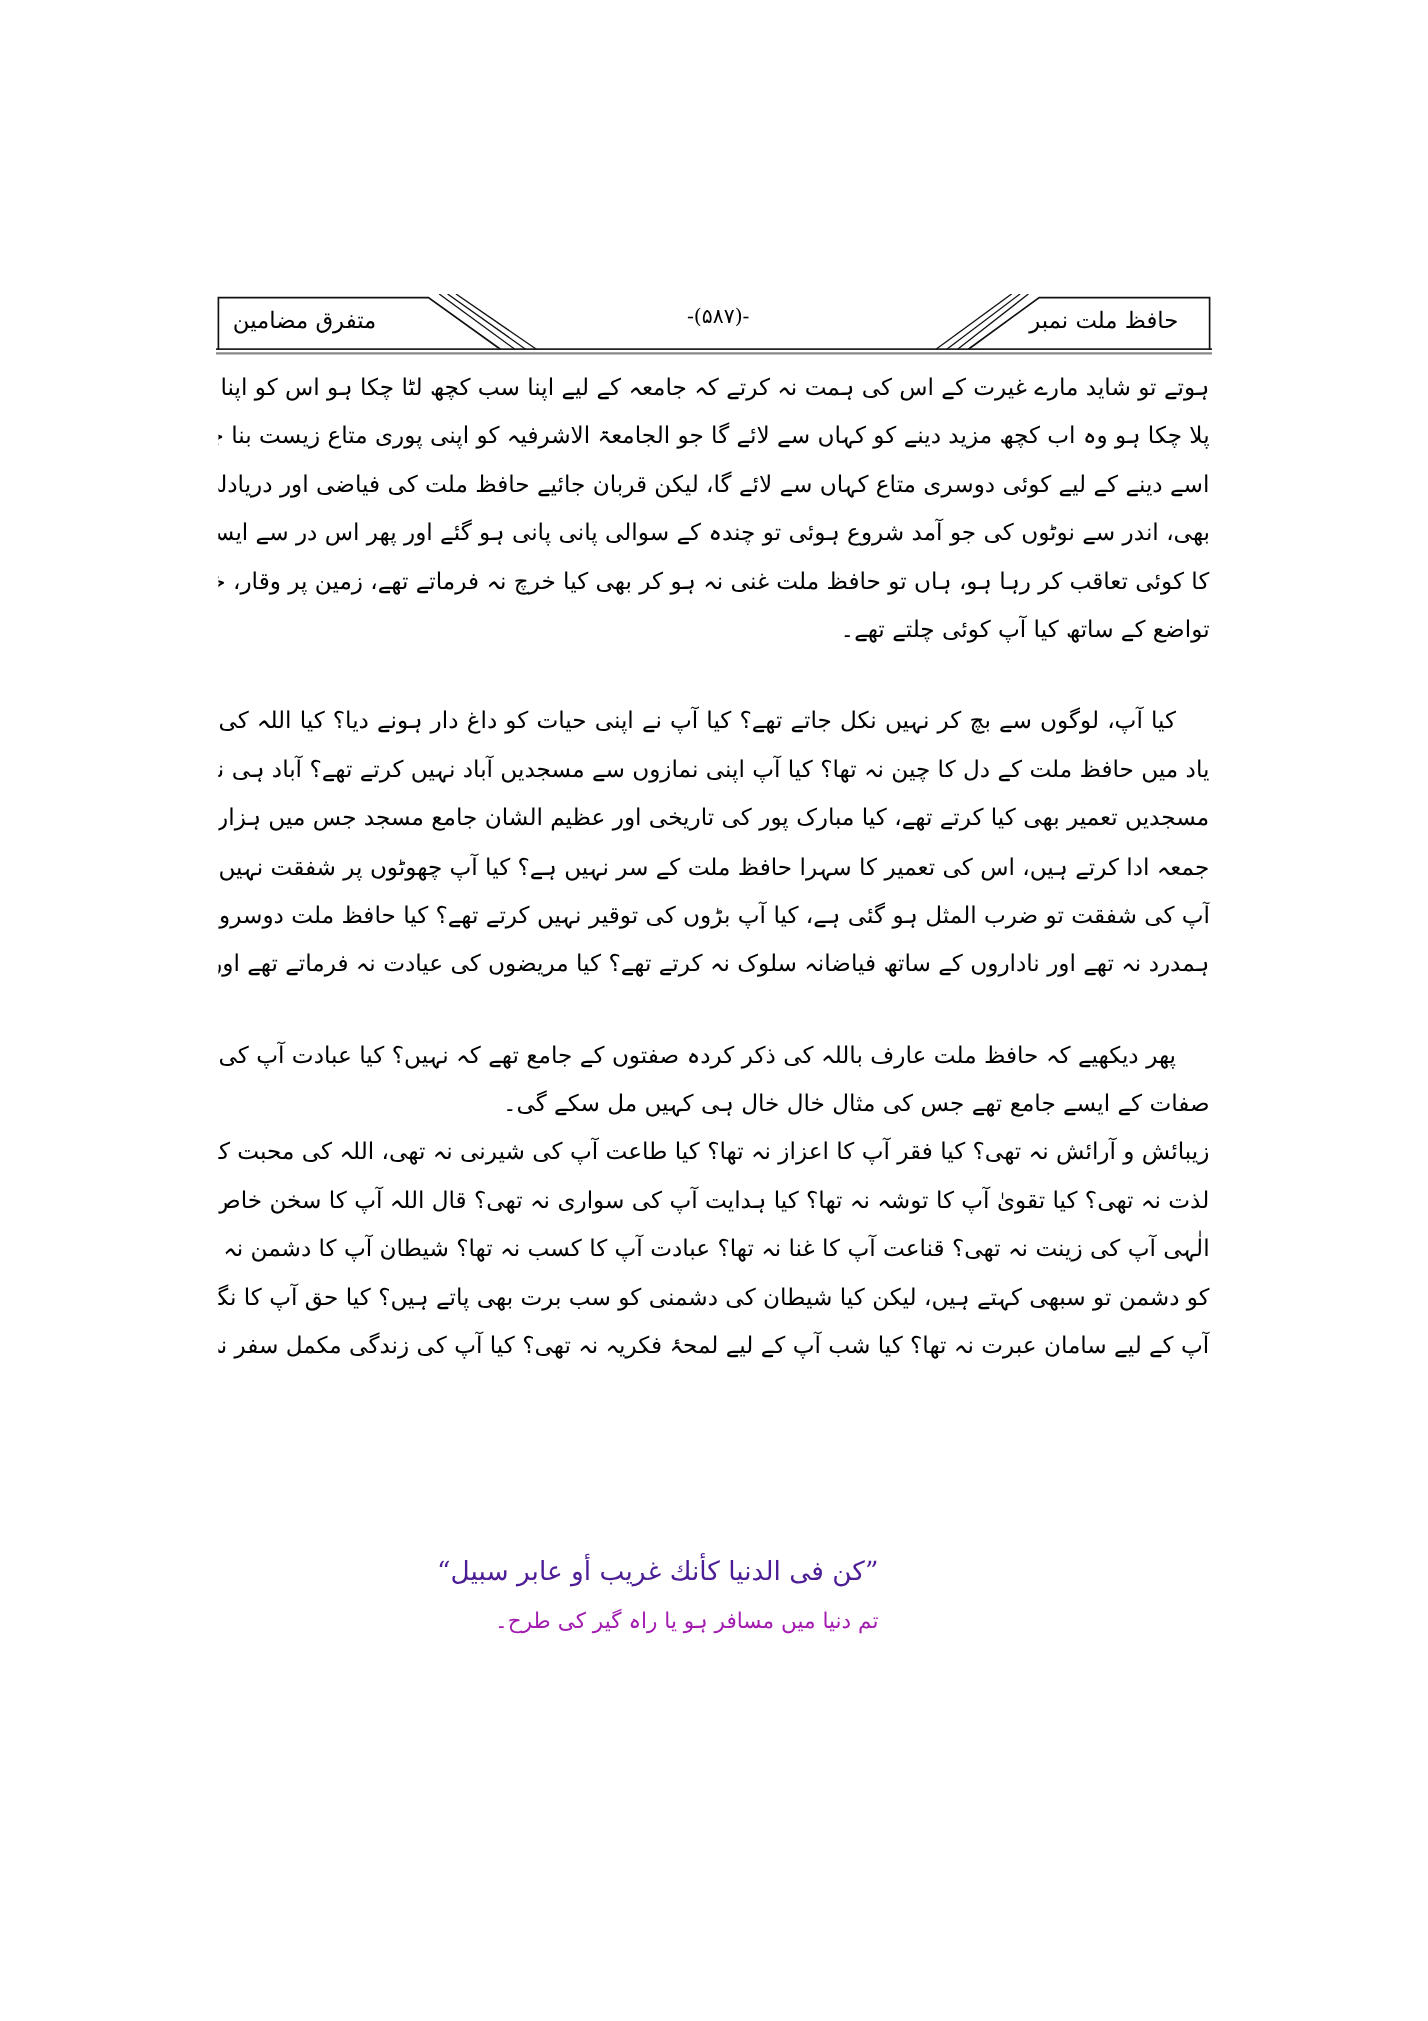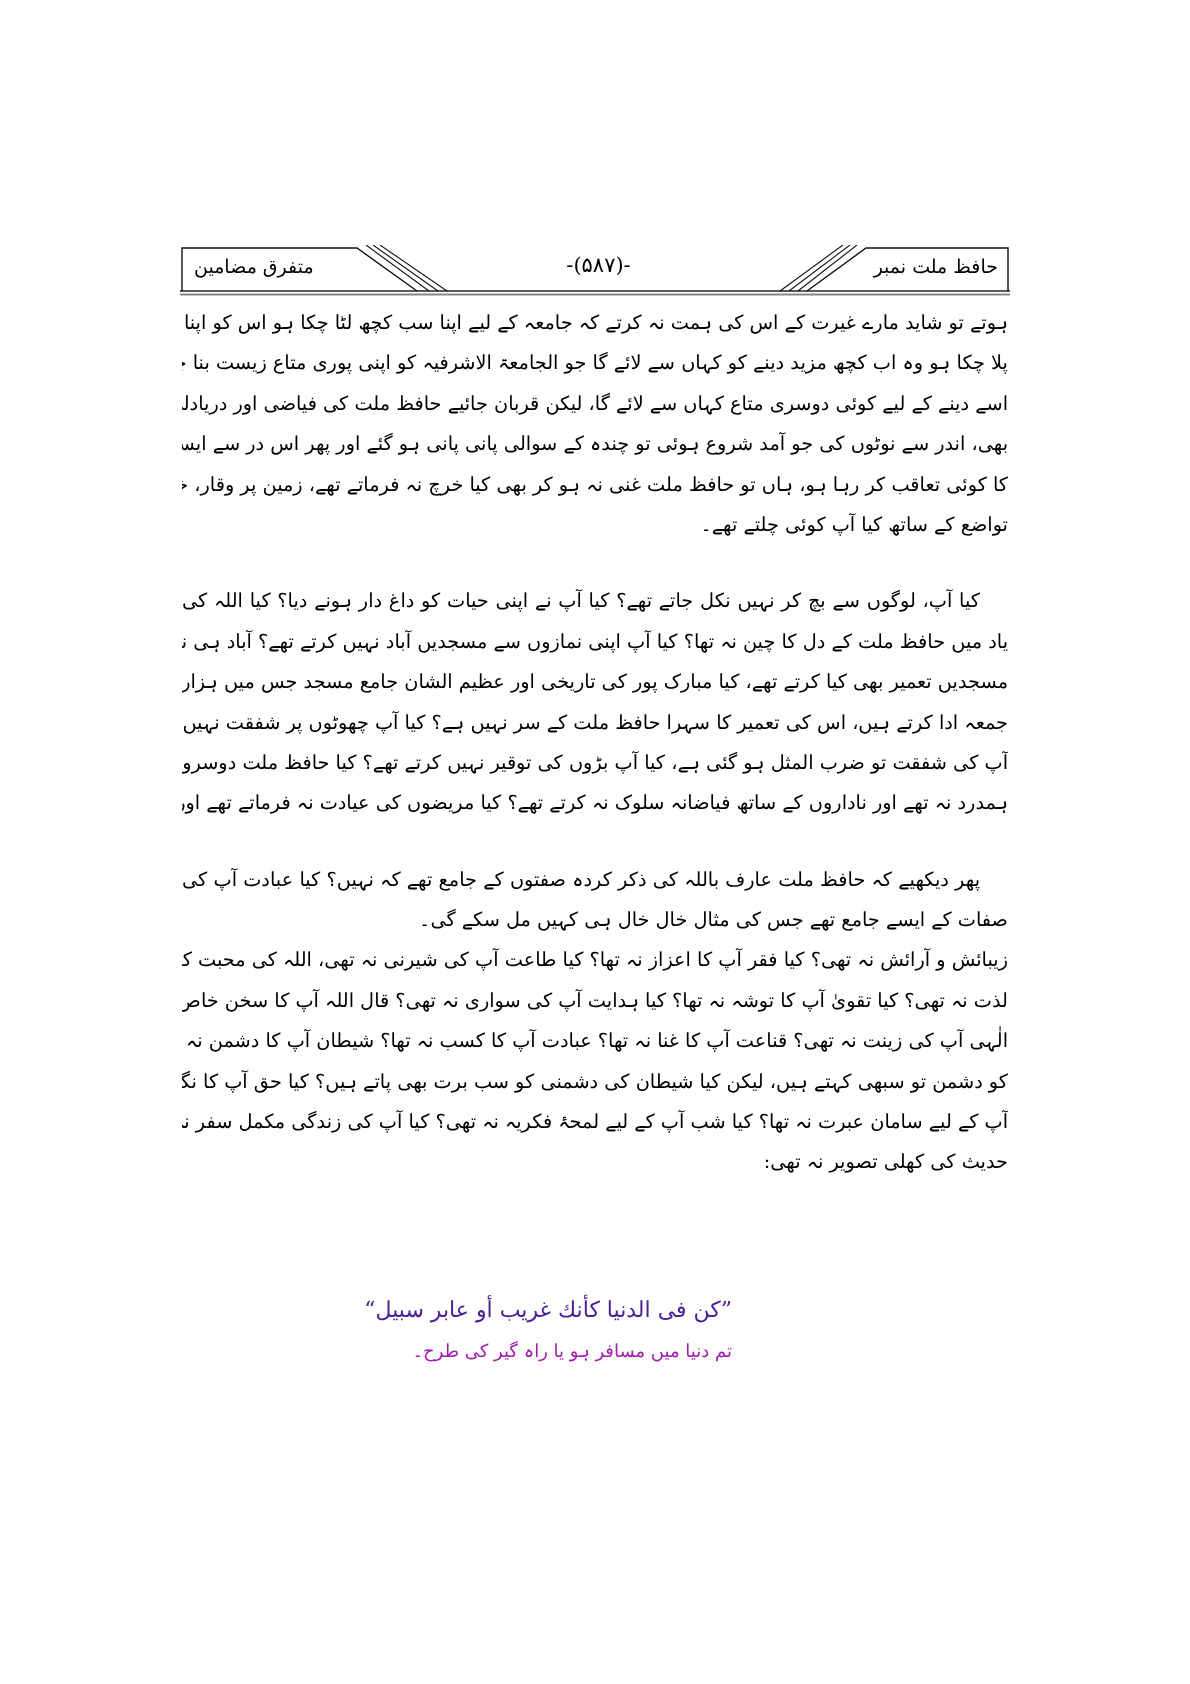--- a/index.html
+++ b/index.html
@@ -4,22 +4,22 @@
 <style>
   html, body { margin: 0; padding: 0; background: #ffffff; }
   body { width: 1190px; height: 1684px; position: relative; overflow: hidden; }
   .page { position: absolute; left: 0; top: 0; width: 1082px; height: 1684px; background: #ffffff; }
 
   
   .header { position: absolute; left: 180px; top: 245px; width: 830px; height: 52px; }
   .header svg { position: absolute; left: 0; top: 0; width: 830px; height: 52px; }
   .header-text { position: absolute; top: 10px; font-family: "DejaVu Serif", serif; font-size: 19px; color: #000; direction: rtl; white-space: nowrap; }
   .header-left { left: 14px; }
-  .header-right { right: 12px; }
-  .page-number { position: absolute; left: 7px; right: 0; top: 8px; text-align: center; font-family: "DejaVu Serif", serif; font-size: 21px; color: #000; direction: ltr; }
+  .header-right { right: 28px; }
+  .page-number { position: absolute; left: 7px; right: 0; top: 8px; text-align: center; font-family: "DejaVu Serif", serif; font-size: 17px; color: #000; direction: ltr; }
 
   
   .body-text { position: absolute; left: 182px; top: 303px; width: 826px; direction: rtl; font-family: "DejaVu Serif", serif; font-size: 19.3px; line-height: 40.4px; color: #000; }
   .line { display: block; text-align: justify; text-align-last: justify; white-space: nowrap; overflow: hidden; height: 40.4px; }
   .line.last { text-align-last: right; }
   .line.indent { padding-right: 28px; margin-top: 36px; }
 
   .quote { position: absolute; top: 1297px; right: 350px; direction: rtl; font-family: "DejaVu Serif", serif; font-size: 22px; color: #4c1d95; white-space: nowrap; }
   .translation { position: absolute; top: 1340px; right: 350px; direction: rtl; font-family: "DejaVu Serif", serif; font-size: 18px; color: #a21caf; white-space: nowrap; }
 </style>
@@ -65,19 +65,18 @@
     <span class="line">آپ کی شفقت تو ضرب المثل ہو گئی ہے، کیا آپ بڑوں کی توقیر نہیں کرتے تھے؟ کیا حافظ ملت دوسروں کے لیے</span>
     <span class="line">ہمدرد نہ تھے اور ناداروں کے ساتھ فیاضانہ سلوک نہ کرتے تھے؟ کیا مریضوں کی عیادت نہ فرماتے تھے اور</span>
     <span class="line indent">پھر دیکھیے کہ حافظ ملت عارف باللہ کی ذکر کردہ صفتوں کے جامع تھے کہ نہیں؟ کیا عبادت آپ کی</span>
 
     <span class="line last">صفات کے ایسے جامع تھے جس کی مثال خال خال ہی کہیں مل سکے گی۔</span>
     <span class="line">زیبائش و آرائش نہ تھی؟ کیا فقر آپ کا اعزاز نہ تھا؟ کیا طاعت آپ کی شیرنی نہ تھی، اللہ کی محبت کیا آپ کی حقیقی</span>
     <span class="line">لذت نہ تھی؟ کیا تقویٰ آپ کا توشہ نہ تھا؟ کیا ہدایت آپ کی سواری نہ تھی؟ قال اللہ آپ کا سخن خاص نہ تھا؟ کیا ذکر</span>
     <span class="line">الٰہی آپ کی زینت نہ تھی؟ قناعت آپ کا غنا نہ تھا؟ عبادت آپ کا کسب نہ تھا؟ شیطان آپ کا دشمن نہ تھا؟ اس</span>
     <span class="line">کو دشمن تو سبھی کہتے ہیں، لیکن کیا شیطان کی دشمنی کو سب برت بھی پاتے ہیں؟ کیا حق آپ کا نگہبان نہ تھا؟ کیا دن</span>
     <span class="line">آپ کے لیے سامان عبرت نہ تھا؟ کیا شب آپ کے لیے لمحۂ فکریہ نہ تھی؟ کیا آپ کی زندگی مکمل سفر نہ تھی اور اس</span>
-    <span class="line last">حدیث کی کھلی تصویر نہ تھی:</span>
   </div>
 
   <div class="quote">”کن فی الدنیا کأنك غریب أو عابر سبیل“</div>
   <div class="translation">تم دنیا میں مسافر ہو یا راہ گیر کی طرح۔</div>
 
 </div>
 
 </body></html>

